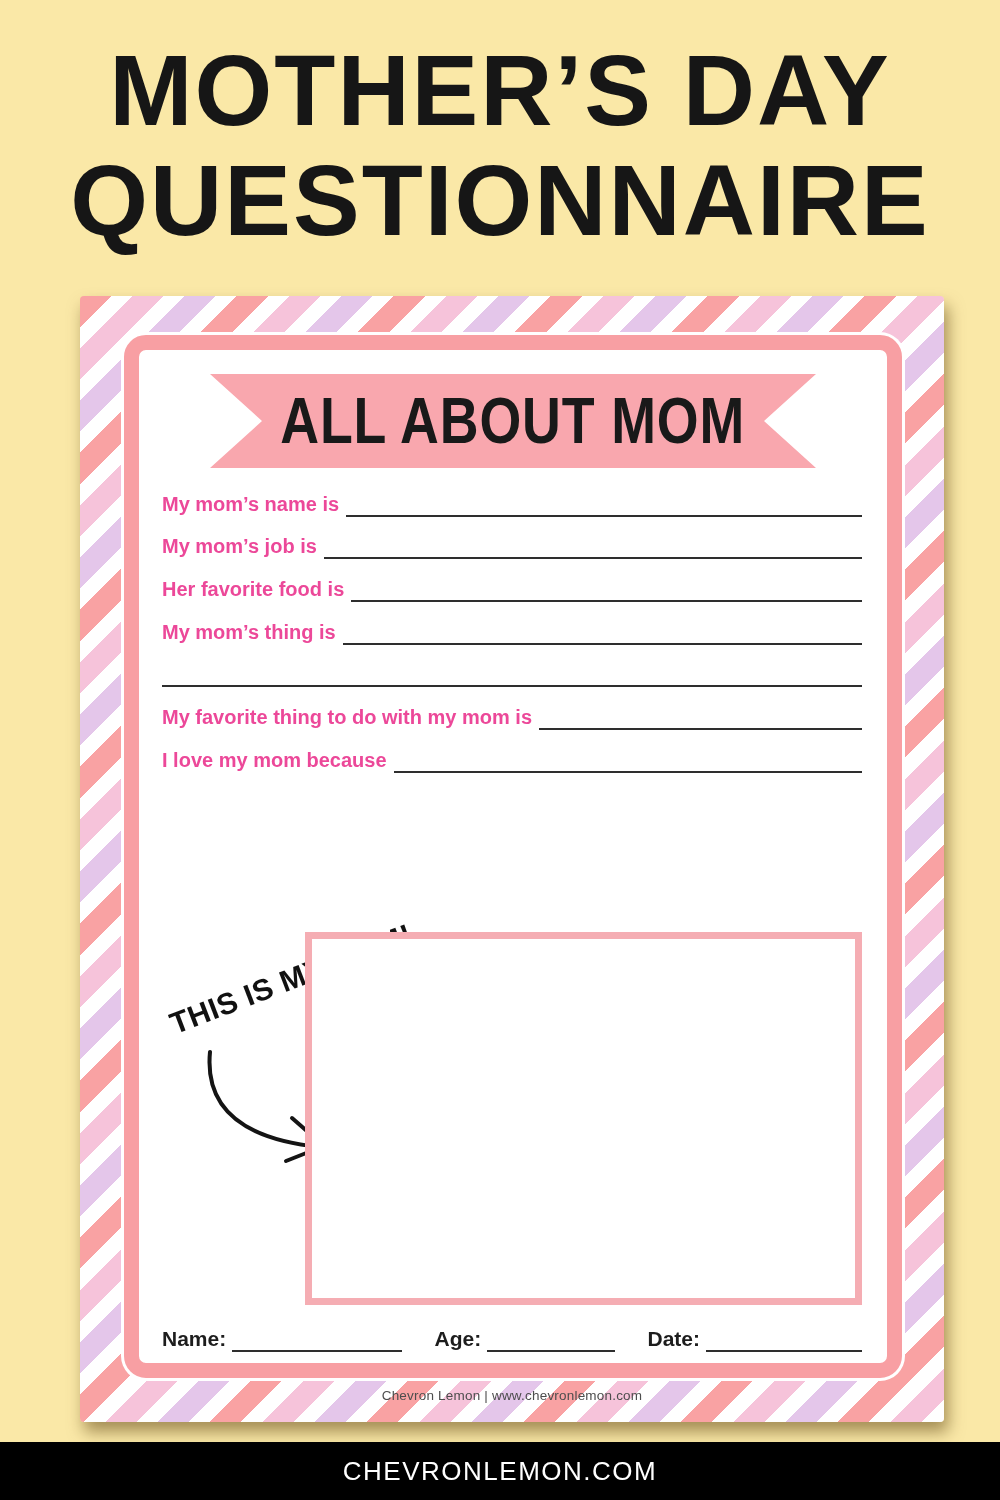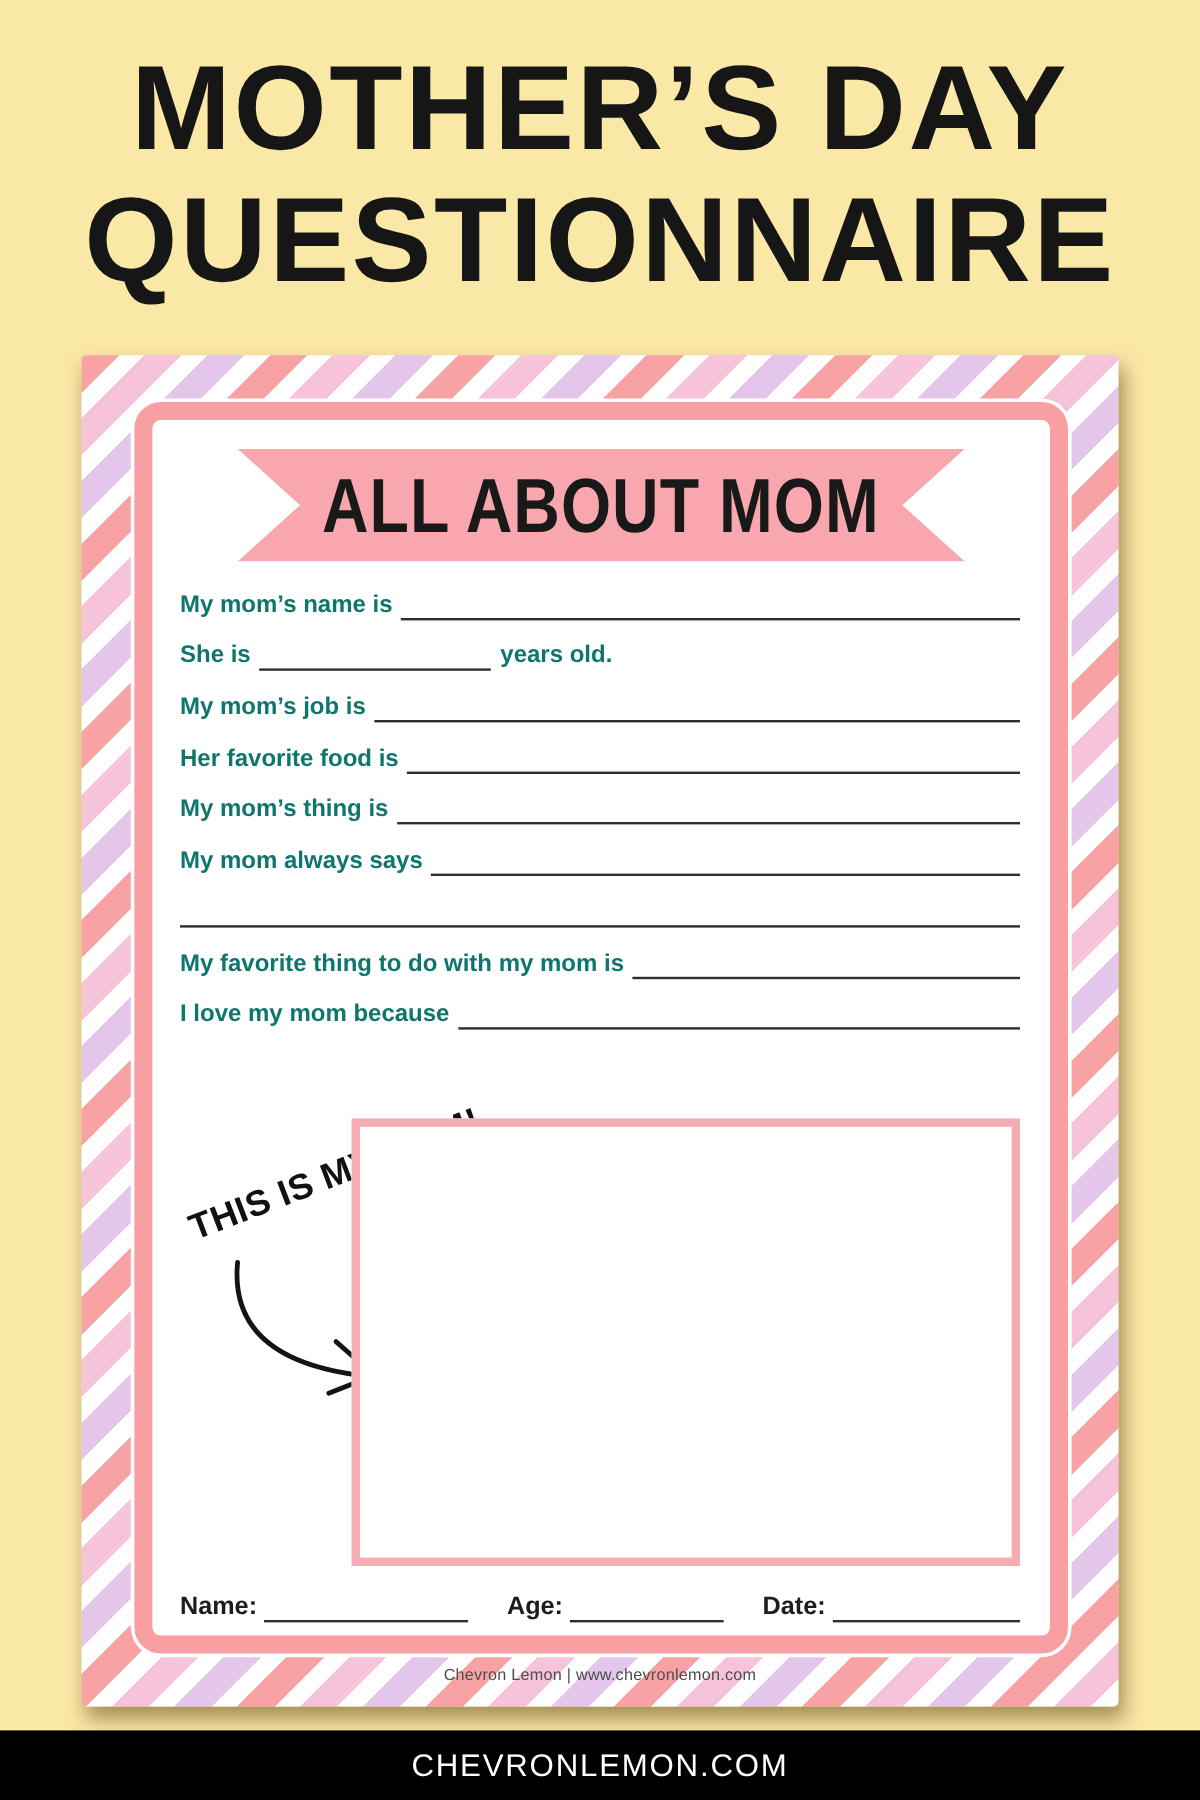--- a/index.html
+++ b/index.html
@@ -13,21 +13,21 @@
 
   
   .pin-title {
     position:absolute; top:35px; left:0; width:1000px;
     text-align:center; color:#161616;
     font-size:100px; font-weight:800; line-height:1.1; letter-spacing:2px;
   }
 
   
   .sheet {
-    position:absolute; left:68px; top:296px; width:864px; height:1126px;
+    position:absolute; left:80px; top:296px; width:864px; height:1126px;
     border-radius:4px;
     background:repeating-linear-gradient(135deg,
       #f9a2a3 0 22px,  #ffffff 22px 37px,
       #f6c3da 37px 59px, #ffffff 59px 74px,
       #e4c6ea 74px 96px, #ffffff 96px 111px);
     box-shadow:4px 10px 16px rgba(95,70,20,.55);
     padding-left:13px;
   }
 
   
@@ -49,21 +49,21 @@
     display:inline-block; font-size:64px; font-weight:800; color:#191919;
     letter-spacing:1px; transform:scaleX(.84); white-space:nowrap;
   }
 
   
   .form {
     position:absolute; left:23px; right:25px; top:124px;
   }
   .frow {
     height:42.7px; display:flex; align-items:flex-end; white-space:nowrap;
-    font-size:20px; font-weight:600; color:#0f766e; line-height:1.3;
+    font-size:20px; font-weight:600; color:#ec4899; line-height:1.3;
   }
   .frow .lbl { padding-right:7px; }
   .frow .line { flex:1 1 auto; border-bottom:2px solid #2e2e2e; height:26px; }
   .frow .line.fixed { flex:0 0 193px; }
   .frow .suffix { padding-left:8px; }
 
   
   .mom-note {
     position:absolute; left:8px; top:612px; width:290px; height:38px;
     text-align:center; font-size:30px; font-weight:600; letter-spacing:.5px;
@@ -122,38 +122,29 @@
         <div class="ribbon">
           <span class="ribbon-text">ALL ABOUT MOM</span>
         </div>
 
         <div class="form">
           <div class="frow">
             <span class="lbl">My mom’s name is</span>
             <span class="line"></span>
           </div>
           <div class="frow">
-            <span class="lbl">She is</span>
-            <span class="line fixed"></span>
-            <span class="suffix">years old.</span>
-          </div>
-          <div class="frow">
             <span class="lbl">My mom’s job is</span>
             <span class="line"></span>
           </div>
           <div class="frow">
             <span class="lbl">Her favorite food is</span>
             <span class="line"></span>
           </div>
           <div class="frow">
             <span class="lbl">My mom’s thing is</span>
-            <span class="line"></span>
-          </div>
-          <div class="frow">
-            <span class="lbl">My mom always says</span>
             <span class="line"></span>
           </div>
           <div class="frow">
             <span class="line"></span>
           </div>
           <div class="frow">
             <span class="lbl">My favorite thing to do with my mom is</span>
             <span class="line"></span>
           </div>
           <div class="frow">

